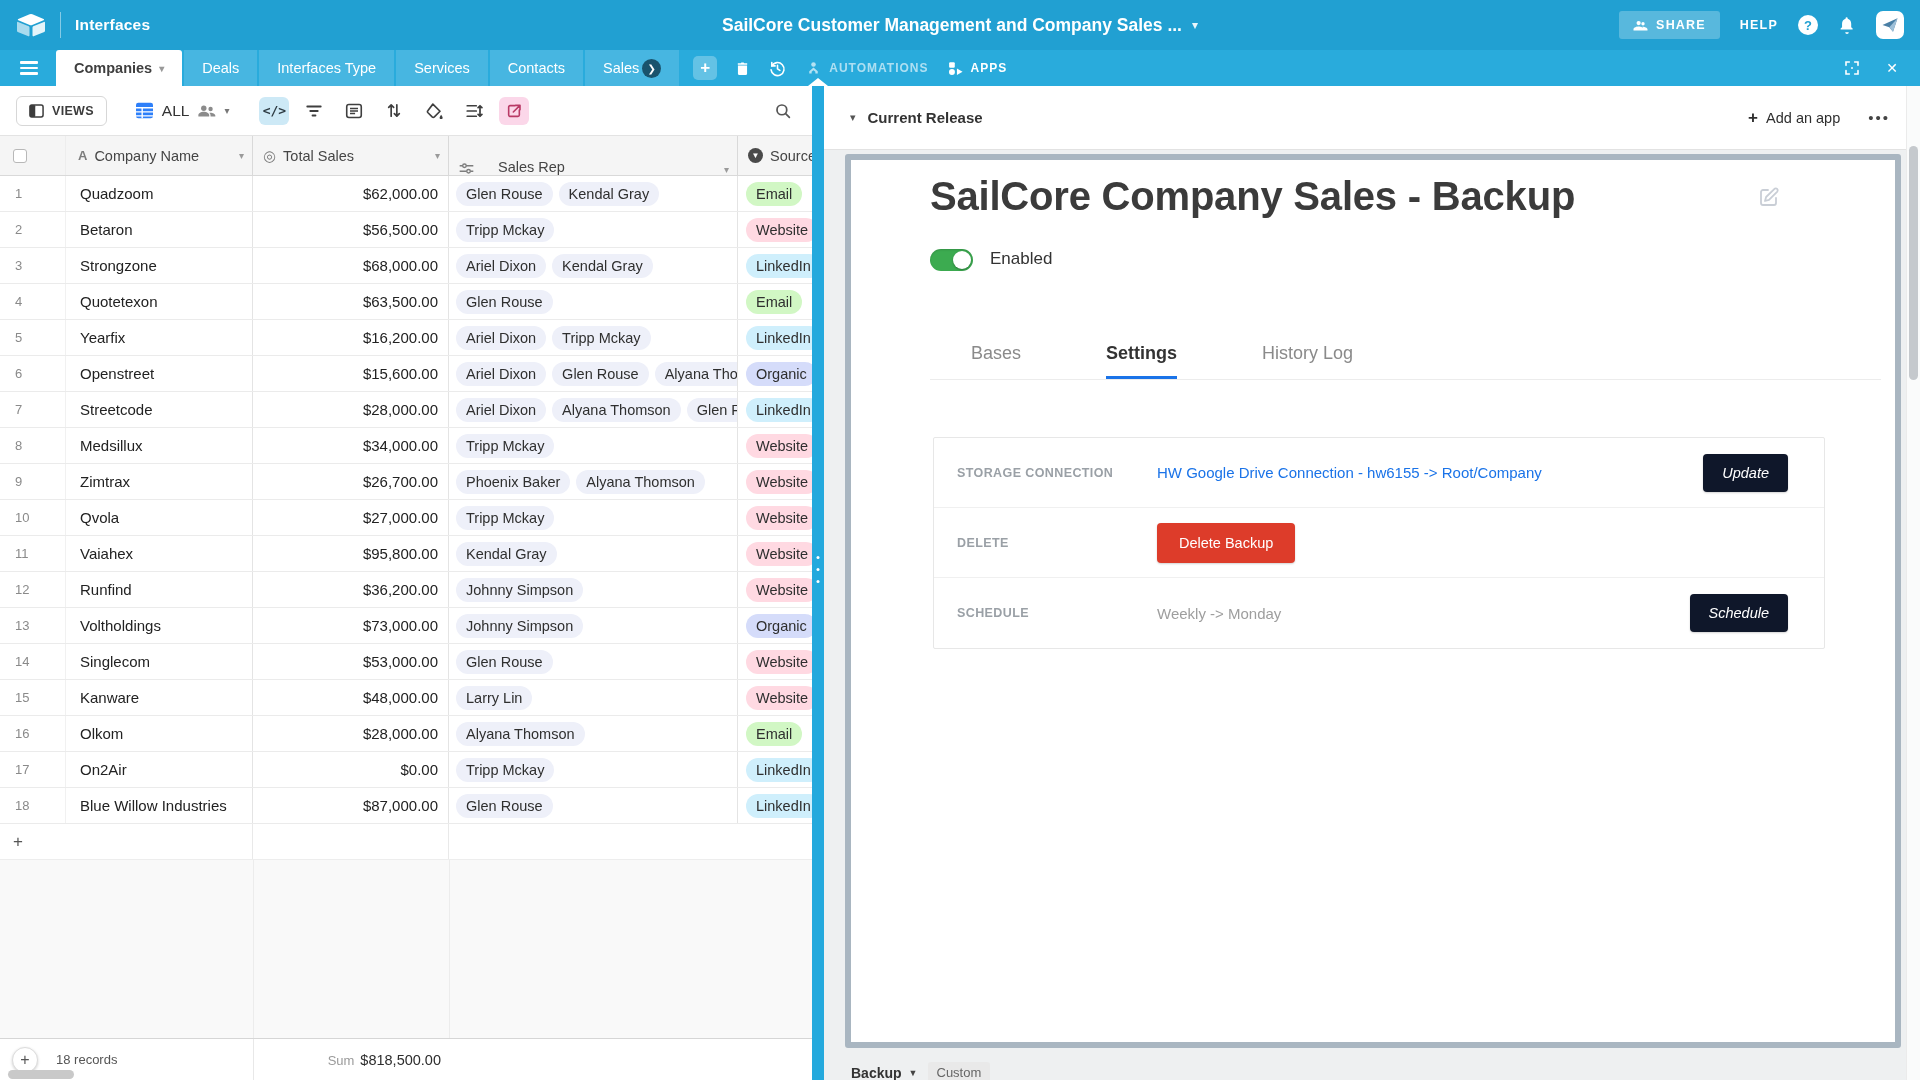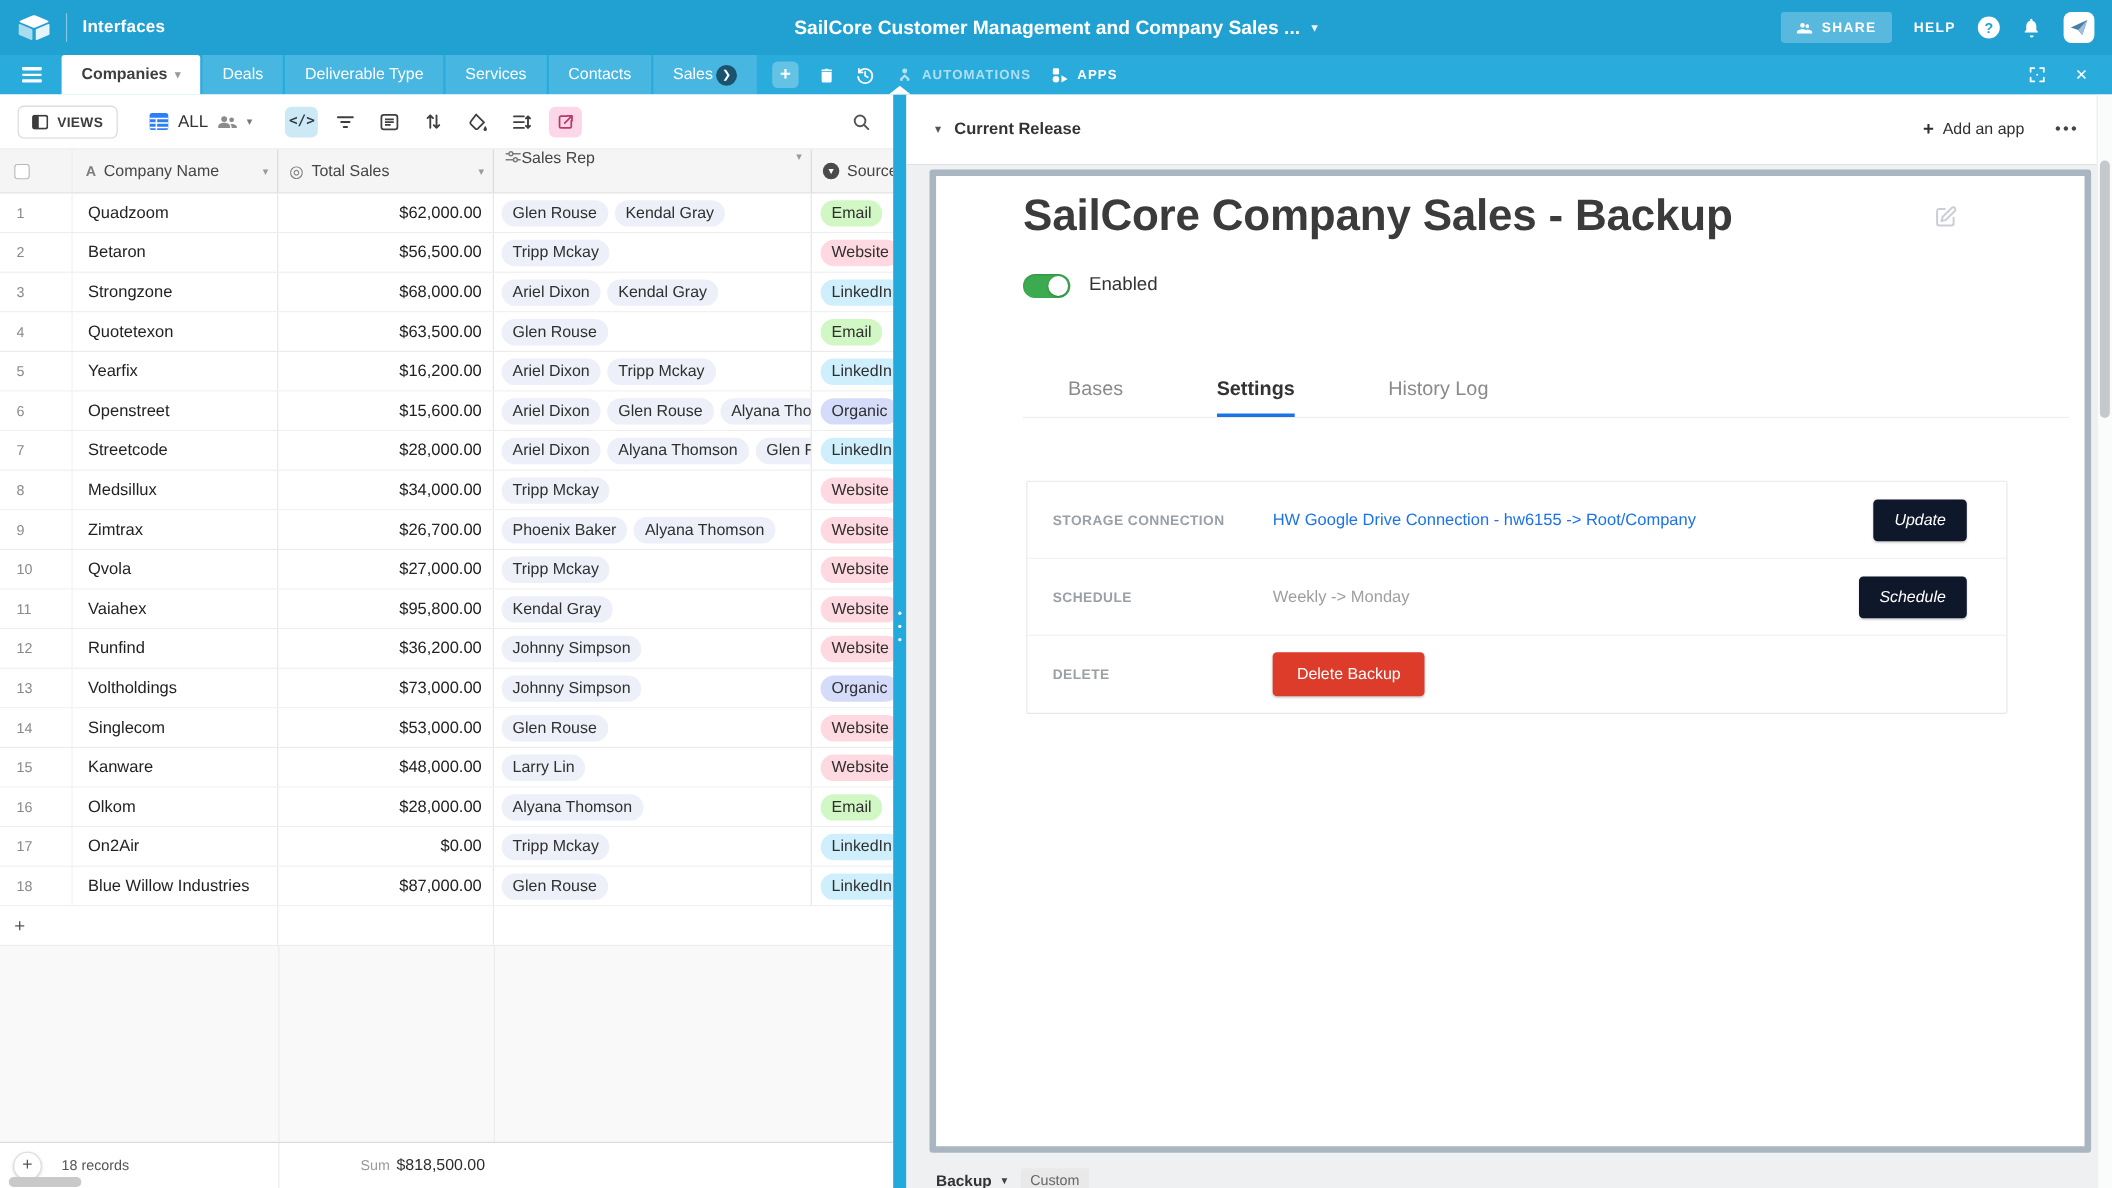--- a/index.html
+++ b/index.html
@@ -50,21 +50,21 @@
   .tool-btn { width:30px; height:28px; border:none; background:none; border-radius:6px; display:flex; align-items:center; justify-content:center; cursor:pointer; }
   .tool-btn.hl-blue { background:#cde9f6; }
   .tool-btn.hl-pink { background:#fbd7e9; }
   .search-btn { margin-left:auto; margin-right:20px; background:none; border:none; cursor:pointer; }
 
   
   .ghead { height:40px; background:#f5f5f5; border-bottom:1px solid #d9d9d9; display:flex; flex:none; font-size:14.5px; color:#454545; }
   .gcol-num   { width:66px;  flex:none; display:flex; align-items:center; border-right:1px solid #ededed; }
   .gcol-name  { width:187px; flex:none; display:flex; align-items:center; border-right:1px solid #d9d9d9; padding-left:12px; gap:7px; overflow:hidden; }
   .gcol-sales { width:196px; flex:none; display:flex; align-items:center; border-right:1px solid #d9d9d9; padding-left:10px; gap:7px; overflow:hidden; }
-  .gcol-reps  { width:289px; flex:none; display:flex; align-items:flex-start; border-right:1px solid #d9d9d9; padding-left:10px; gap:0; overflow:hidden; }
+  .gcol-reps  { width:289px; flex:none; display:flex; align-items:flex-end; border-right:1px solid #d9d9d9; padding-left:10px; gap:24px; overflow:hidden; }
   .gcol-src   { flex:1; display:flex; align-items:center; padding-left:10px; gap:7px; overflow:hidden; }
   .hcaret { margin-left:auto; margin-right:8px; color:#9a9a9a; font-size:10px; }
   .ficon { color:#7d7d7d; font-size:13px; font-weight:bold; flex:none; }
   .ficon-target { font-size:15px; font-weight:normal; }
   .src-icon { width:15px; height:15px; border-radius:50%; background:#4a4a4a; color:#fff; font-size:8px; display:flex; align-items:center; justify-content:center; flex:none; }
   .hcheck { width:14px; height:14px; border:1.5px solid #b8b8b8; border-radius:3px; margin-left:13px; background:#fff; }
 
   .gbody { flex:none; }
   .grid-row { height:36px; display:flex; border-bottom:1px solid #ebebeb; background:#fff; font-size:15px; color:#222; }
   .c-num { width:66px; flex:none; display:flex; align-items:center; padding-left:15px; color:#8a8a8a; font-size:13px; border-right:1px solid #f1f1f1; }
@@ -193,21 +193,21 @@
     </div>
   <div class="tabs">
       <div class="tab active">
         <span>Companies</span>
         <span class="tab-caret">▾</span>
       </div>
       <div class="tab">
         <span>Deals</span>
       </div>
       <div class="tab">
-        <span>Deliverable Type</span>
+        <span>Interfaces Type</span>
       </div>
       <div class="tab">
         <span>Services</span>
       </div>
       <div class="tab">
         <span>Contacts</span>
       </div>
       <div class="tab">
         <span>Sales</span>
         <span class="tab-scroll-badge">❯</span>
@@ -656,27 +656,27 @@
         <span class="card-tab">History Log</span>
       </div>
 
       <div class="settings-box">
         <div class="srow">
           <span class="slabel">STORAGE CONNECTION</span>
           <span class="sval"><a class="link">HW Google Drive Connection - hw6155 -&gt; Root/Company</a></span>
           <button class="btn blue">Update</button>
         </div>
         <div class="srow">
+          <span class="slabel">DELETE</span>
+          <span class="sval"><button class="btn red">Delete Backup</button></span>
+        </div>
+        <div class="srow">
           <span class="slabel">SCHEDULE</span>
           <span class="sval muted">Weekly -&gt; Monday</span>
           <button class="btn blue">Schedule</button>
-        </div>
-        <div class="srow">
-          <span class="slabel">DELETE</span>
-          <span class="sval"><button class="btn red">Delete Backup</button></span>
         </div>
       </div>
     </div>
   </div>
 
   <div class="panel-footer">
     <span class="backup-dd">
       <span>Backup</span>
       <span class="dd-caret">▼</span>
     </span>

